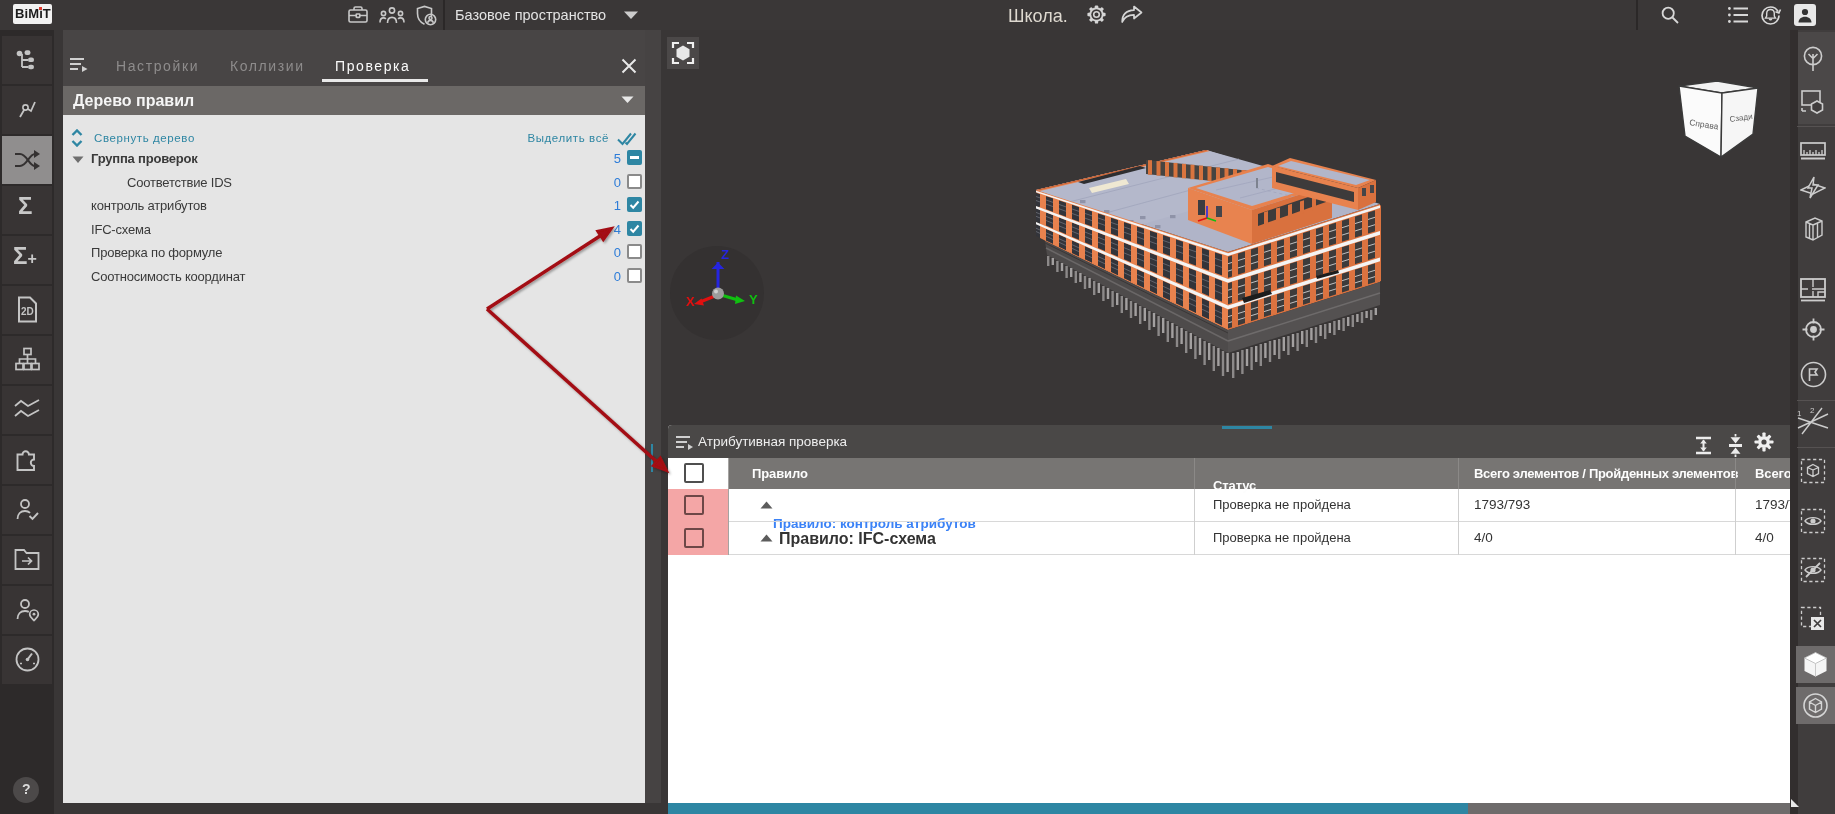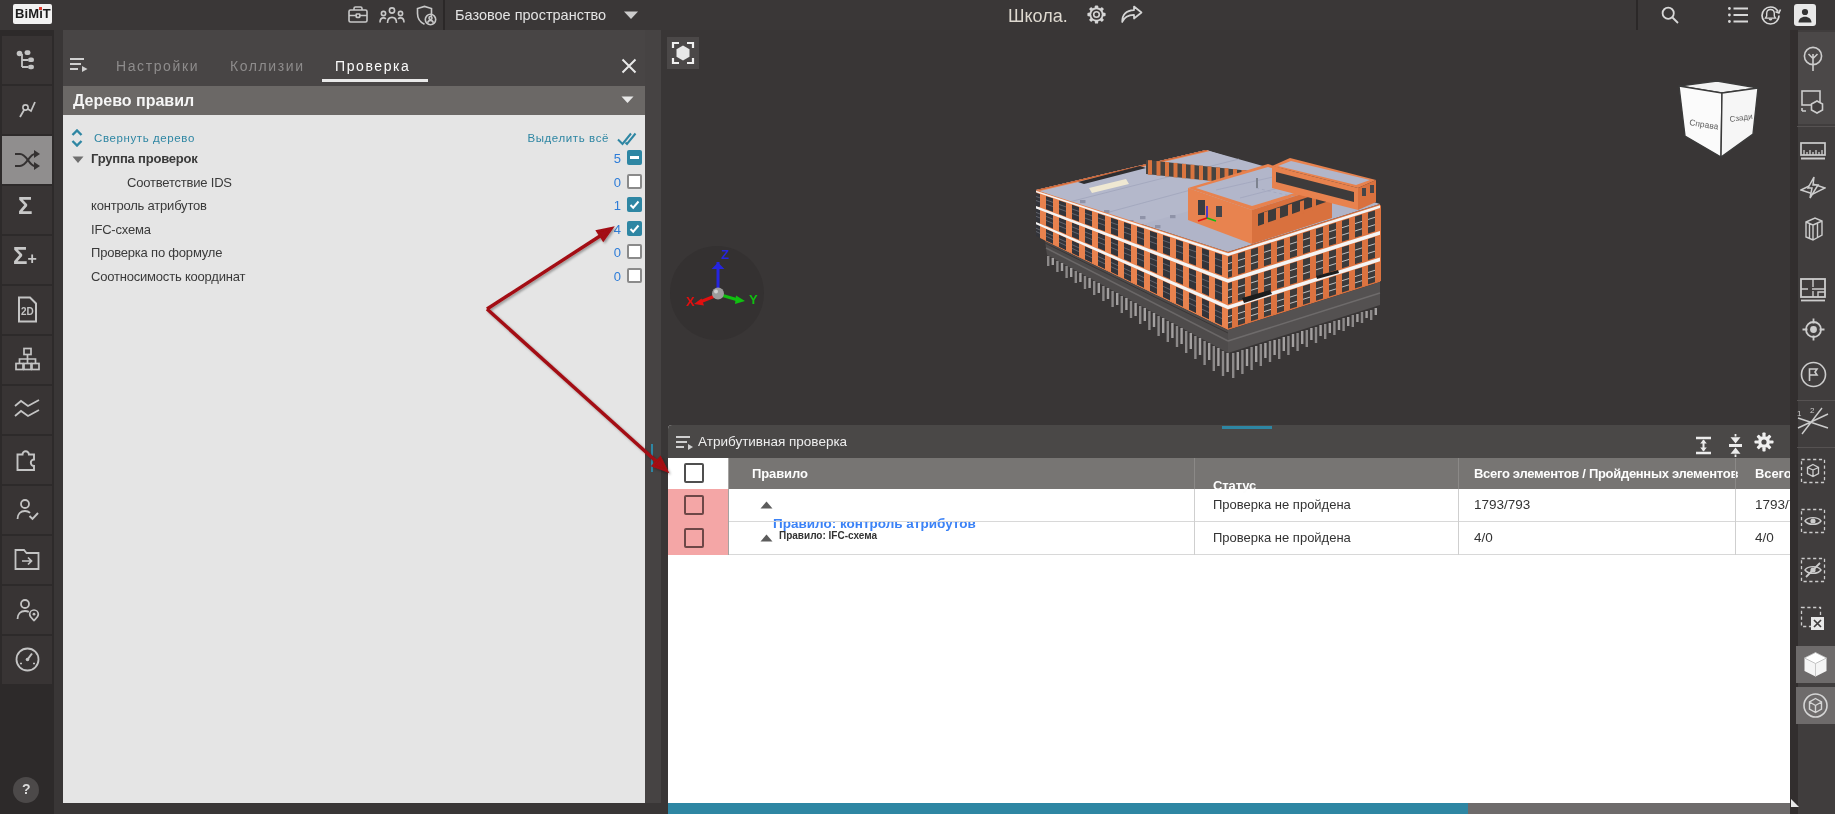--- a/index.html
+++ b/index.html
@@ -524,21 +524,21 @@
     <div class="abs" style="left:545px;top:72px;font-size:13px;color:#333;">Проверка не пройдена</div>
     <div class="abs" style="left:806px;top:72px;font-size:13.5px;color:#333;">1793/793</div>
     <div class="abs" style="left:1087px;top:72px;font-size:13.5px;color:#333;">1793/7</div>
     <div class="abs" style="left:60px;top:96px;width:1062px;height:1px;background:#d8d8d8;"></div>
 
     <div class="abs" style="left:0px;top:97px;width:60px;height:33px;background:#f4a6a6;"></div>
     <div class="abs" style="left:16px;top:103px;width:20px;height:20px;border:2px solid #6d4747;border-radius:2px;background:#f4a6a6;"></div>
     <svg class="abs" style="left:92px;top:109px;" width="13" height="8" viewBox="0 0 13 8">
         <path d="M6.5 0.5 L12.5 7.5 H0.5 Z" fill="#5c5c5c"></path>
       </svg>
-    <div class="abs" style="left:111px;top:105px;font-size:10px;font-weight:bold;color:#333;">Правило: IFC-схема</div>
+    <div class="abs" style="left:111px;top:105px;font-size:16px;font-weight:bold;color:#333;">Правило: IFC-схема</div>
     <div class="abs" style="left:545px;top:105px;font-size:13px;color:#333;">Проверка не пройдена</div>
     <div class="abs" style="left:806px;top:105px;font-size:13.5px;color:#333;">4/0</div>
     <div class="abs" style="left:1087px;top:105px;font-size:13.5px;color:#333;">4/0</div>
     <div class="abs" style="left:60px;top:129px;width:1062px;height:1px;background:#d8d8d8;"></div>
 
     <div class="abs" style="left:60px;top:33px;width:1px;height:97px;background:#a5a3a1;"></div>
     <div class="abs" style="left:526px;top:33px;width:1px;height:31px;background:#8b8987;"></div>
     <div class="abs" style="left:790px;top:33px;width:1px;height:31px;background:#8b8987;"></div>
     <div class="abs" style="left:1067px;top:33px;width:1px;height:31px;background:#8b8987;"></div>
     <div class="abs" style="left:526px;top:64px;width:1px;height:66px;background:#cfcfcf;"></div>

